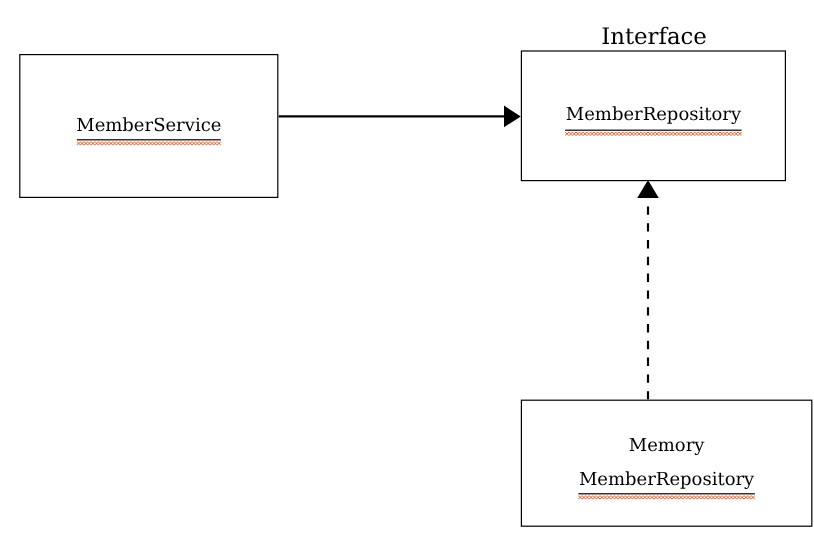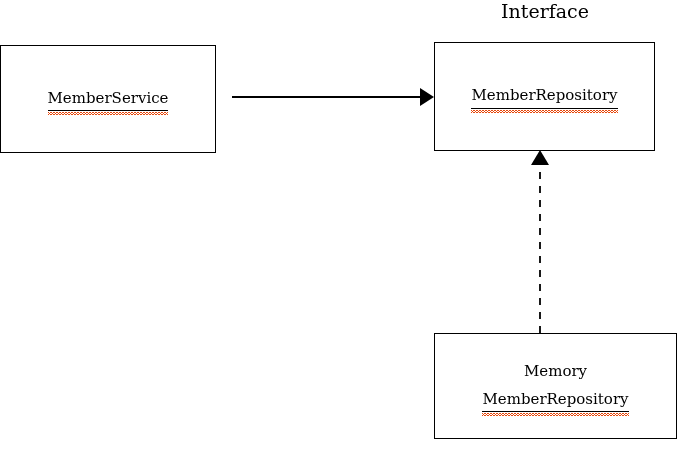--- a/index.html
+++ b/index.html
@@ -81,36 +81,36 @@
     width: 678px;
     height: 457px;
     pointer-events: none;
   }
 </style>
 </head>
 <body>
 
 <div id="canvas">
 
-  <div class="caption" style="left:485px; top:0; width:120px;">Interface</div>
+  <div class="caption" style="left:485px; top:20px; width:120px;">Interface</div>
 
   <svg class="connector-svg" viewBox="0 0 678 457">
 
     <g>
       <line x1="232" y1="97" x2="420" y2="97" stroke="#000000" stroke-width="1.8"></line>
       <polygon points="420,88 434,97 420,106" fill="#000000"></polygon>
     </g>
 
     <g>
       <line x1="540" y1="333" x2="540" y2="165" stroke="#000000" stroke-width="1.8" stroke-dasharray="7,7"></line>
       <polygon points="531,165 540,150 549,165" fill="#000000"></polygon>
     </g>
   </svg>
 
-  <div class="node-box" style="left:0; top:45px; width:216px; height:108px;">
+  <div class="node-box" style="left:16px; top:45px; width:216px; height:120px;">
     <span class="node-text underlined squiggle">MemberService</span>
   </div>
 
   <div class="node-box" style="left:434px; top:42px; width:221px; height:109px;">
     <span class="node-text underlined squiggle">MemberRepository</span>
   </div>
 
   <div class="node-box" style="left:434px; top:333px; width:243px; height:106px;">
     <span class="node-text">Memory</span>
     <span class="node-text underlined squiggle" style="margin-top:4px;">MemberRepository</span>

